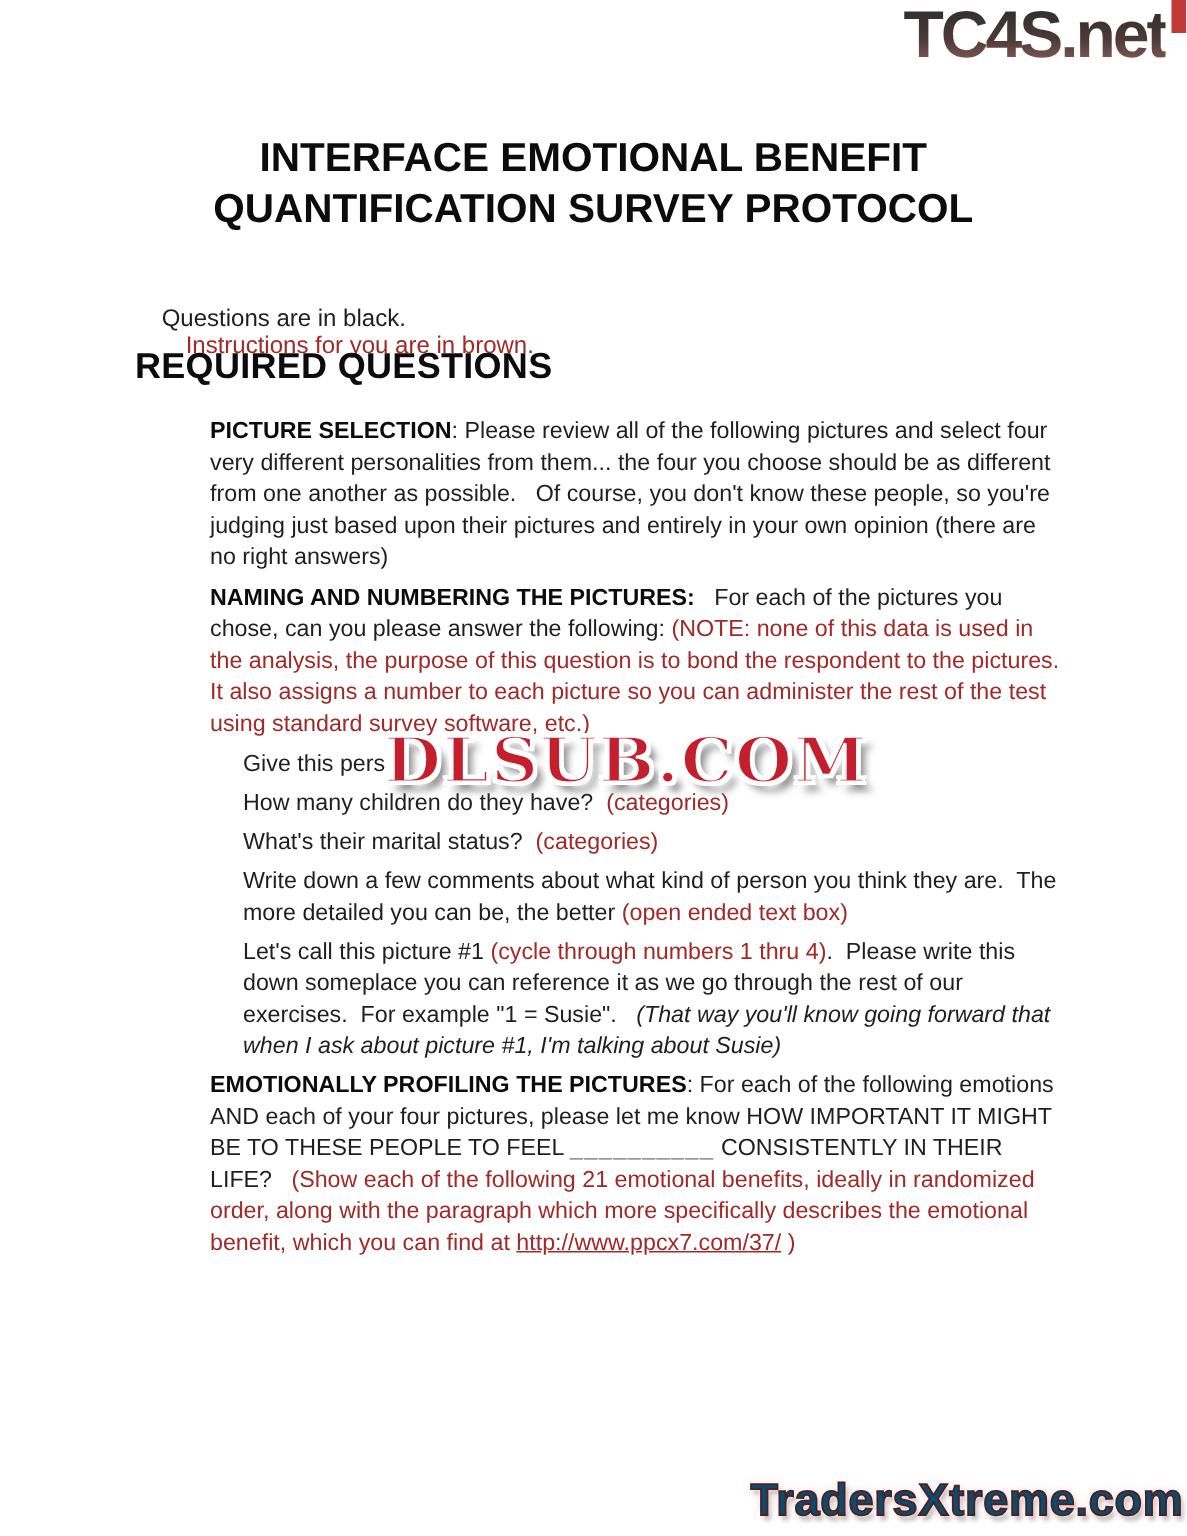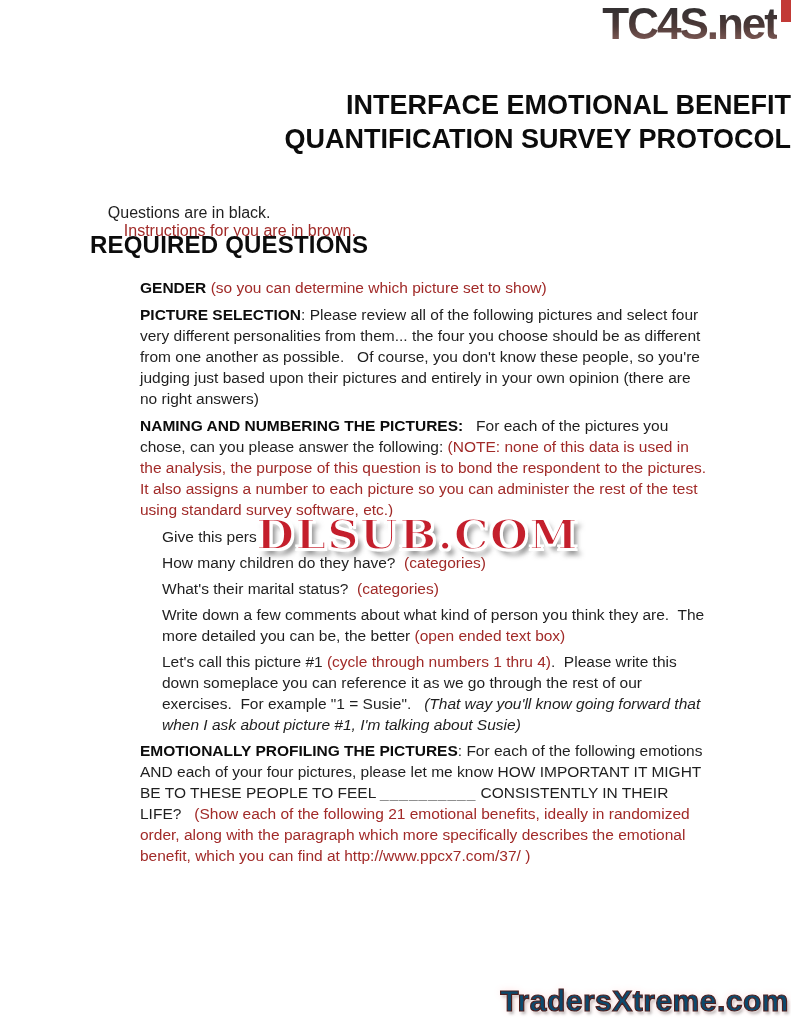--- a/index.html
+++ b/index.html
@@ -17,42 +17,42 @@
     font-family:"Liberation Sans", sans-serif; font-weight:800; font-size:44px; line-height:48px;
     letter-spacing:-2px;
     background:linear-gradient(180deg,#353132 20%,#4d3a38 55%,#8a615c 92%);
     -webkit-background-clip:text; background-clip:text; color:transparent;
   }
 
   .doc-title {
     position:absolute; top:88px; left:0; width:100%; margin:0;
     text-align:center; font-size:27px; line-height:34px; font-weight:bold; color:#0c0c0c;
   }
-  .doc-title span { display:block;text-align:right; }
+  .doc-title span { display:block; }
 
   .legend { position:absolute; top:186px; left:90px; margin:0; font-size:16px; white-space:pre-wrap; }
   .legend .brown { margin-left:16px; }
 
   .required-heading {
     position:absolute; top:231px; left:90px; margin:0;
     font-size:24px; font-weight:bold; color:#0c0c0c; letter-spacing:0.2px;
   }
 
   .content {
     position:absolute; top:277px; left:140px; width:572px;
     font-size:15.5px; line-height:21px;
   }
   .content p { margin:0 0 6px 0; white-space:pre-wrap; }
   .content .sub { margin-left:22px; }
   .content .sub p { margin:0 0 5px 0; }
   b { color:#0c0c0c; }
   .brown { color:#a12a28; }
   .italic { font-style:italic; }
   .blank { color:#8a8a8a; letter-spacing:1px; }
-  .link { color:#a12a28; cursor:pointer; }
+  .link { color:#a12a28; text-decoration:underline; cursor:pointer; }
 
   
   .item-anchor { position:relative; }
   .wm-dlsub {
     position:absolute; left:94px; top:-13px; z-index:5;
     font-family:"DejaVu Serif", serif; font-weight:bold; font-size:44px; line-height:44px;
     letter-spacing:1px; color:#c41f2c;
     -webkit-text-stroke:2px #ffffff;
     text-shadow:
       2px 2px 0 #ffffff, -2px -2px 0 #ffffff, 2px -2px 0 #ffffff, -2px 2px 0 #ffffff,
@@ -87,21 +87,20 @@
 
   <p class="legend">
     <span>Questions are in black.</span>
     <span class="brown">Instructions for you are in brown.</span>
   </p>
 
   <h2 class="required-heading">REQUIRED QUESTIONS</h2>
 
   <div class="content">
 
-    <p><b>GENDER</b><span class="brown"> (so you can determine which picture set to show)</span></p>
 
     <p><b>PICTURE SELECTION</b><span>: Please review all of the following pictures and select four very different personalities from them... the four you choose should be as different from one another as possible.   Of course, you don't know these people, so you're judging just based upon their pictures and entirely in your own opinion (there are no right answers)</span></p>
 
     <p><b>NAMING AND NUMBERING THE PICTURES:</b><span>   For each of the pictures you chose, can you please answer the following: </span><span class="brown">(NOTE: none of this data is used in the analysis, the purpose of this question is to bond the respondent to the pictures.  It also assigns a number to each picture so you can administer the rest of the test using standard survey software, etc.)</span></p>
 
     <div class="sub">
 
       <p class="item-anchor"><span>Give this pers</span><span class="wm-dlsub">DLSUB.COM</span></p>
 
 

